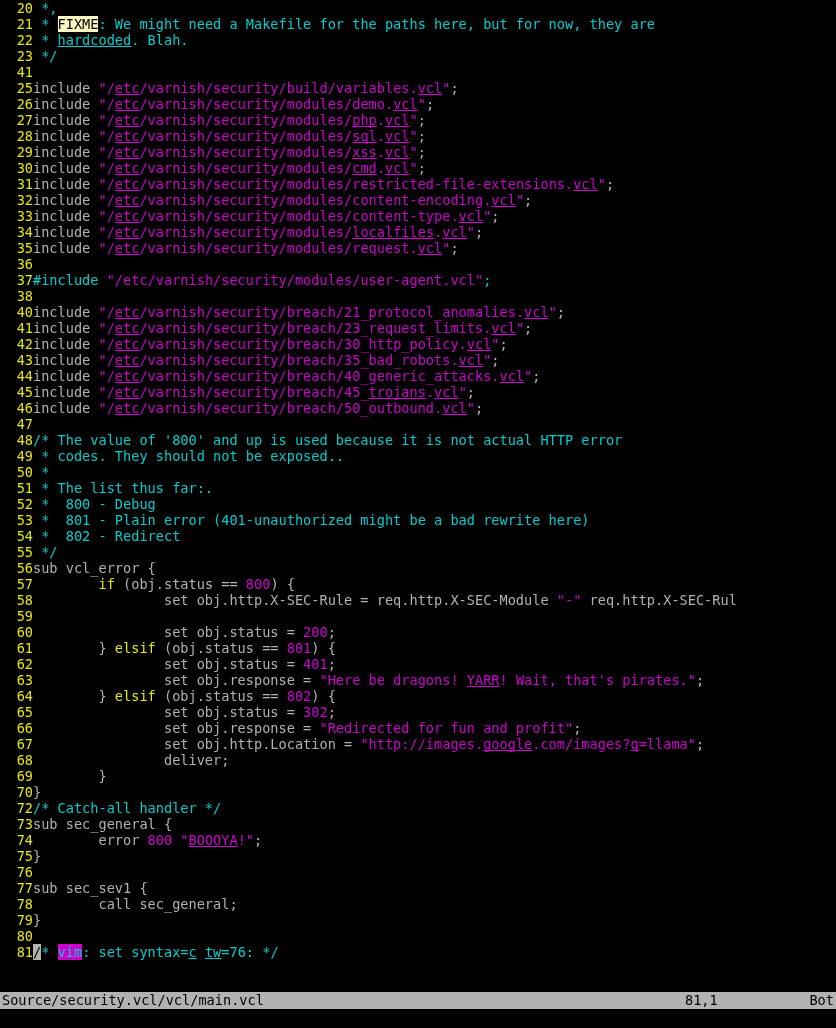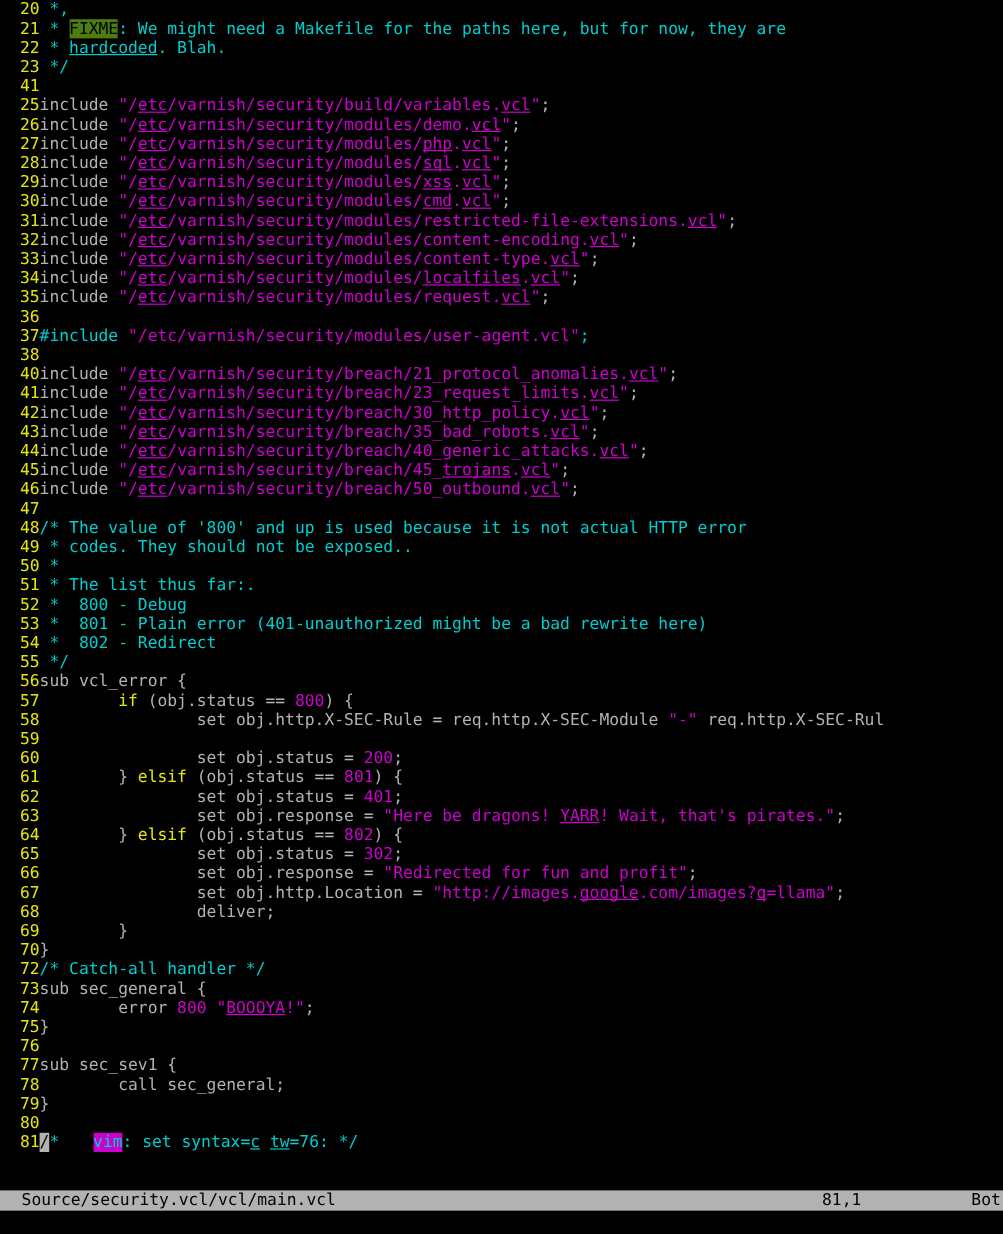--- a/index.html
+++ b/index.html
@@ -53,39 +53,39 @@
 
   .code { white-space: pre; }
 
   
   .c-norm   { color: #b2b2b2; }            
   .c-com    { color: #00cdcd; }            
   .c-str    { color: #cd00cd; }            
   .c-num    { color: #cd00cd; }            
   .c-kw     { color: #e5e510; text-align: center; }            
   .c-pre    { color: #00cdcd; }            
-  .c-todo   { background: #4d7c0f; color: #000000; }  
+  .c-todo   { background: #fef9c3; color: #000000; }  
   .c-sp     { text-decoration: underline; text-decoration-skip-ink: none; }
-  .c-vim    { background: #cd00cd; color: #00cdcd; margin-left: 20px; }  
+  .c-vim    { background: #cd00cd; color: #00cdcd; }  
   .cursor   { background: #b2b2b2; color: #000000; }
 
   #statusline {
     position: absolute;
     left: 0;
     top: 992px;
     width: 836px;
     height: 17px;
     background: #b2b2b2;
     color: #000000;
     font-size: 13.6px;
     line-height: 17px;
     white-space: pre;
     overflow: hidden;
   }
-  #statusline .sl-file { position: absolute; left: 18px; top: 0; }
+  #statusline .sl-file { position: absolute; left: 2px; top: 0; }
   #statusline .sl-pos  { position: absolute; left: 685px; top: 0; }
   #statusline .sl-scroll { position: absolute; right: 2px; top: 0; }
 
   #cmdline {
     position: absolute;
     left: 0;
     top: 1009px;
     width: 836px;
     height: 19px;
     background: #000000;

